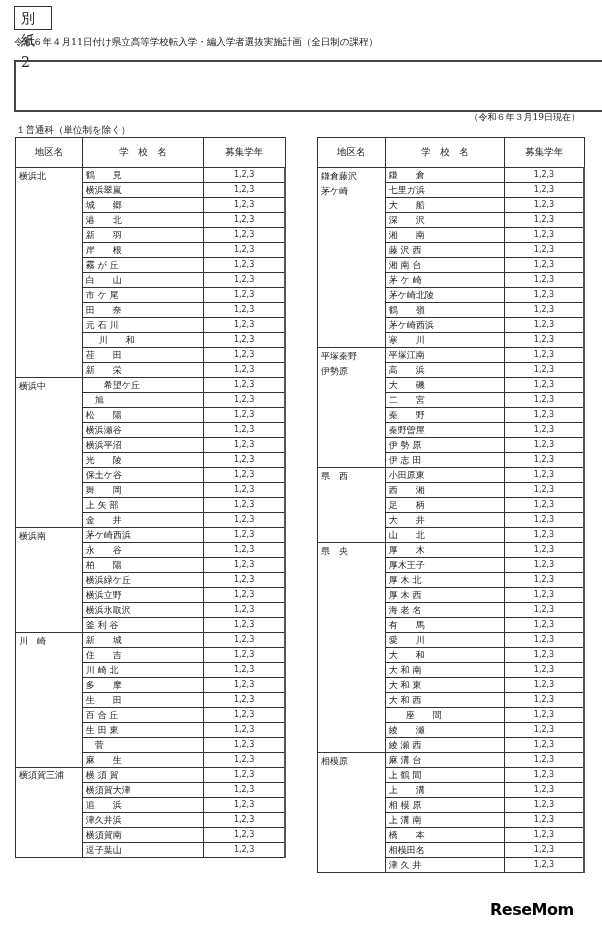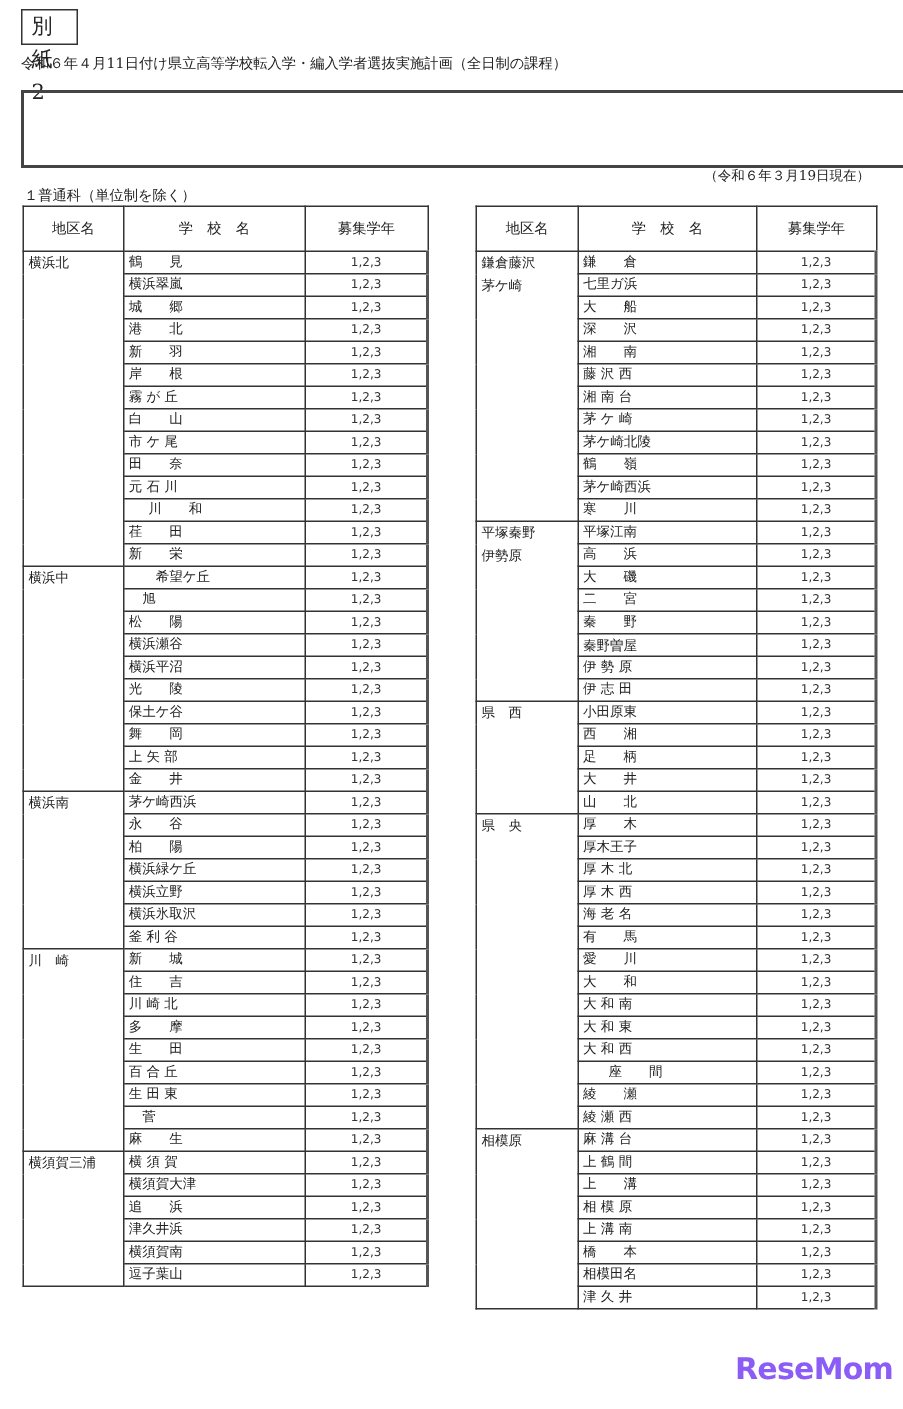--- a/index.html
+++ b/index.html
@@ -19,21 +19,21 @@
   table.sched th { font-weight:normal; height:27px; border:1.5px solid #333; text-align:center; font-size:9.5px; }
   table.sched td { height:14px; padding:0 3px; border-left:1.5px solid #333; border-right:1.5px solid #333;
                    border-bottom:1px solid #333; line-height:14px; white-space:nowrap; }
   table.sched td.dist { vertical-align:top; border-bottom:none; padding-top:1px; line-height:15px; }
   table.sched td.dist.last { border-bottom:1.5px solid #333; }
   table.sched td.grade { text-align:center; font-family:"DejaVu Sans","Liberation Sans",sans-serif; font-size:8px; color:#333; border-right:2px solid #555; }
   table.sched tr.end td { border-bottom:1.5px solid #333; }
   #left { left:15px; top:137px; width:271px; }
   #right { left:317px; top:137px; width:268px; }
   .logo { position:absolute; left:490px; top:900px; font-family:"DejaVu Sans","Liberation Sans",sans-serif;
-          font-weight:bold; font-size:20px; color:#8b5cf6; letter-spacing:-0.5px; }
+          font-weight:bold; font-size:16px; color:#000000; letter-spacing:-0.5px; }
 </style>
 </head>
 <body>
 
 <div class="label-box">別 紙 2</div>
 <div class="doc-title">令和６年４月11日付け県立高等学校転入学・編入学者選抜実施計画（全日制の課程）</div>
 <div class="target-box">
 </div>
 <div class="asof">（令和６年３月19日現在）</div>
 <div class="section">１普通科（単位制を除く）</div>

